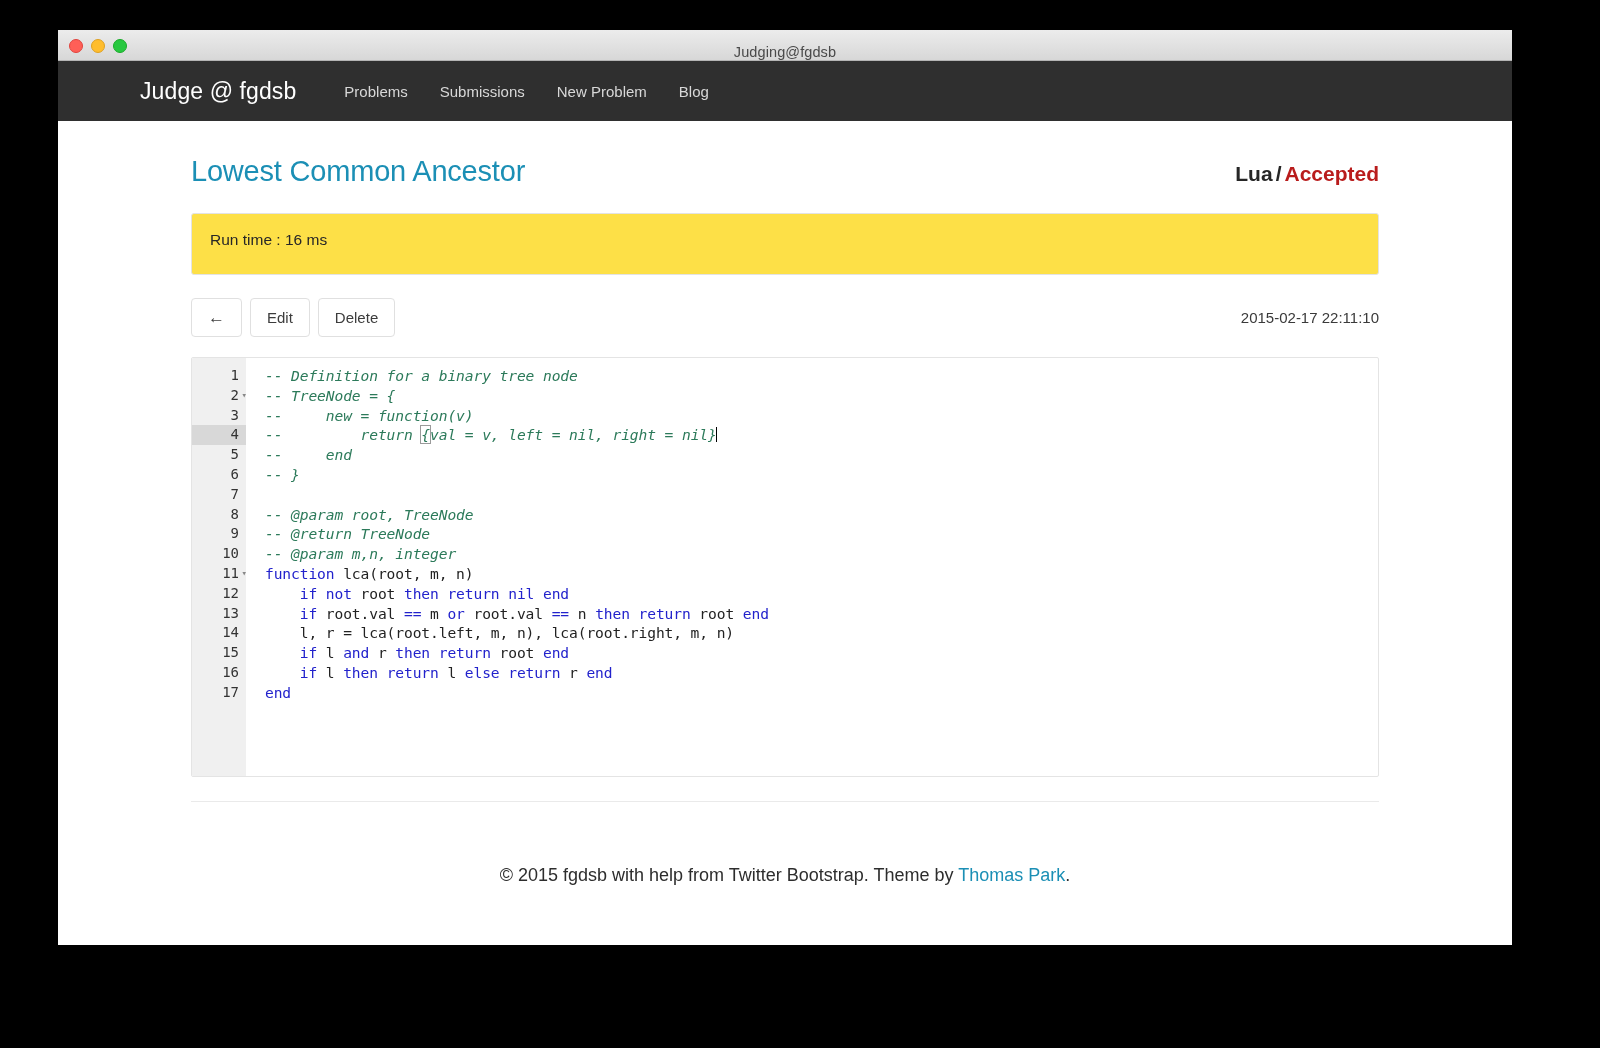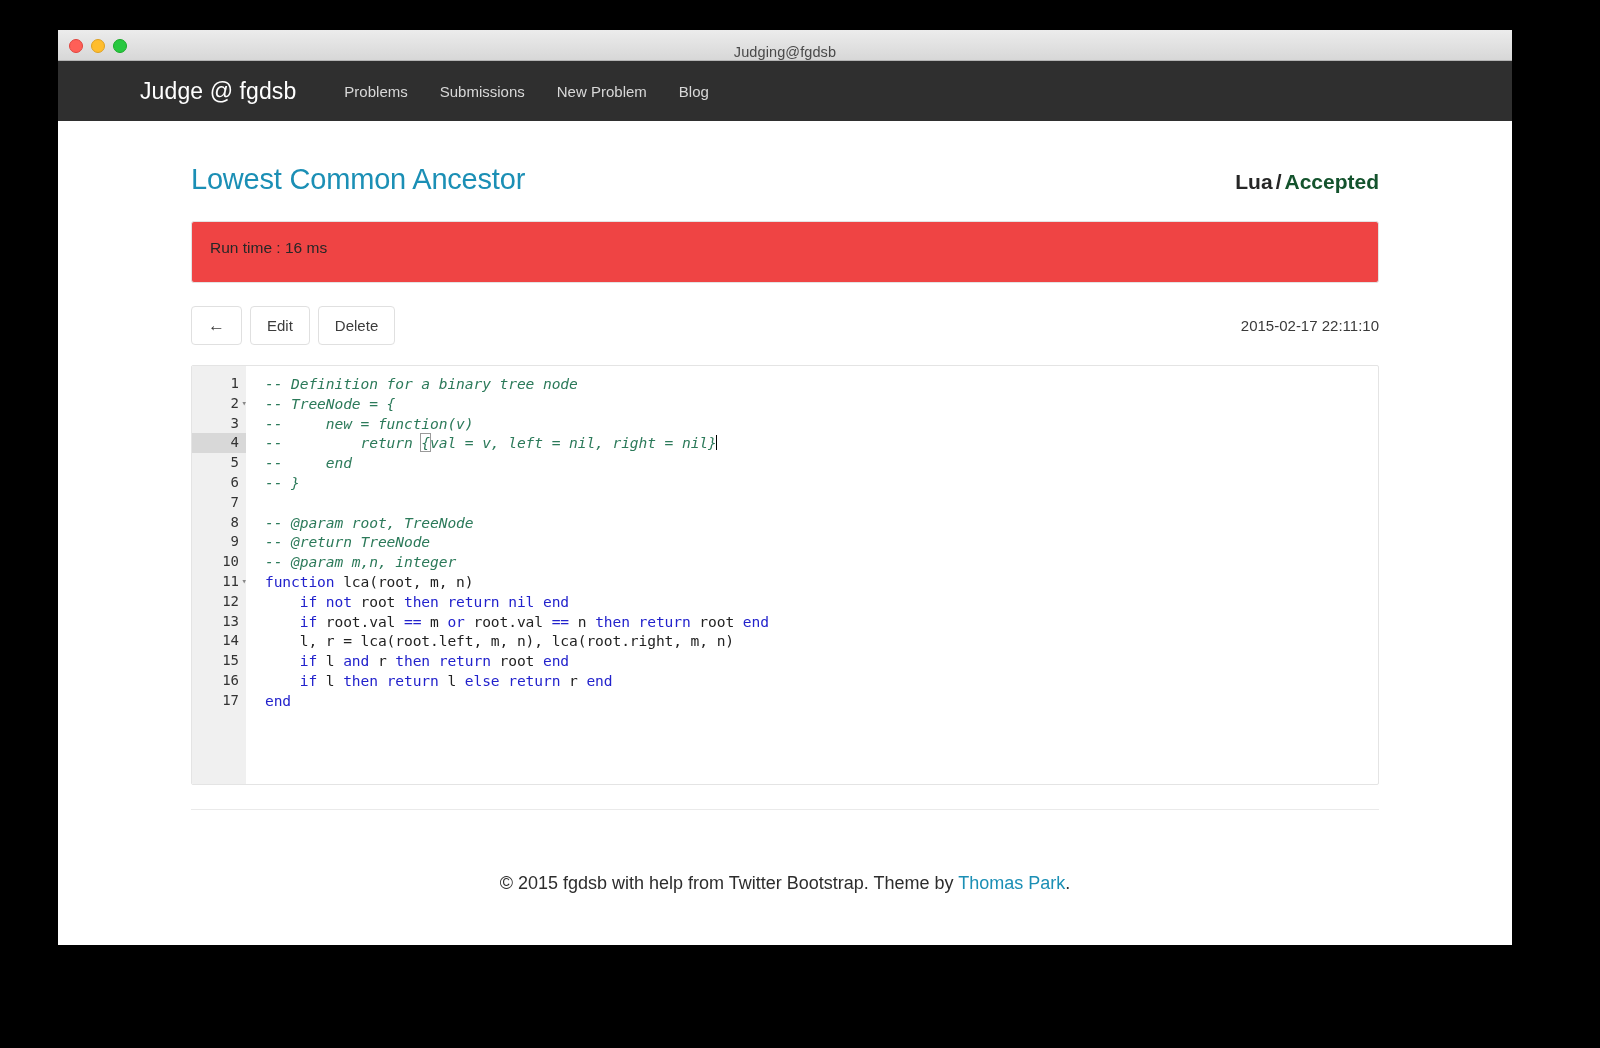--- a/index.html
+++ b/index.html
@@ -92,21 +92,21 @@
   
   .page {
     background: #ffffff;
     height: 834px;
     box-sizing: border-box;
     padding: 0 133px;
     position: relative;
   }
   .container {
     width: 1188px;
-    margin: 8px auto;
+    margin: 0 auto;
     position: relative;
   }
 
   .title-row {
     display: flex;
     align-items: baseline;
     justify-content: space-between;
     padding-top: 34px;
   }
   .page-title {
@@ -117,26 +117,26 @@
     cursor: pointer;
   }
   .status-line {
     font-size: 21px;
     font-weight: bold;
     color: #262626;
     white-space: nowrap;
   }
   .status-lang { color: #262626; }
   .status-sep  { color: #262626; padding: 0 3px; }
-  .status-verdict { color: #14532d; }
+  .status-verdict { color: #b91c1c; }
 
   
   .well {
     margin-top: 25px;
-    background: #ef4444;
+    background: #fde047;
     border: 1px solid #e3e3e3;
     border-radius: 3px;
     height: 62px;
     box-sizing: border-box;
     padding: 17px 18px 0 18px;
     font-size: 15.5px;
     color: #272727;
   }
 
   

